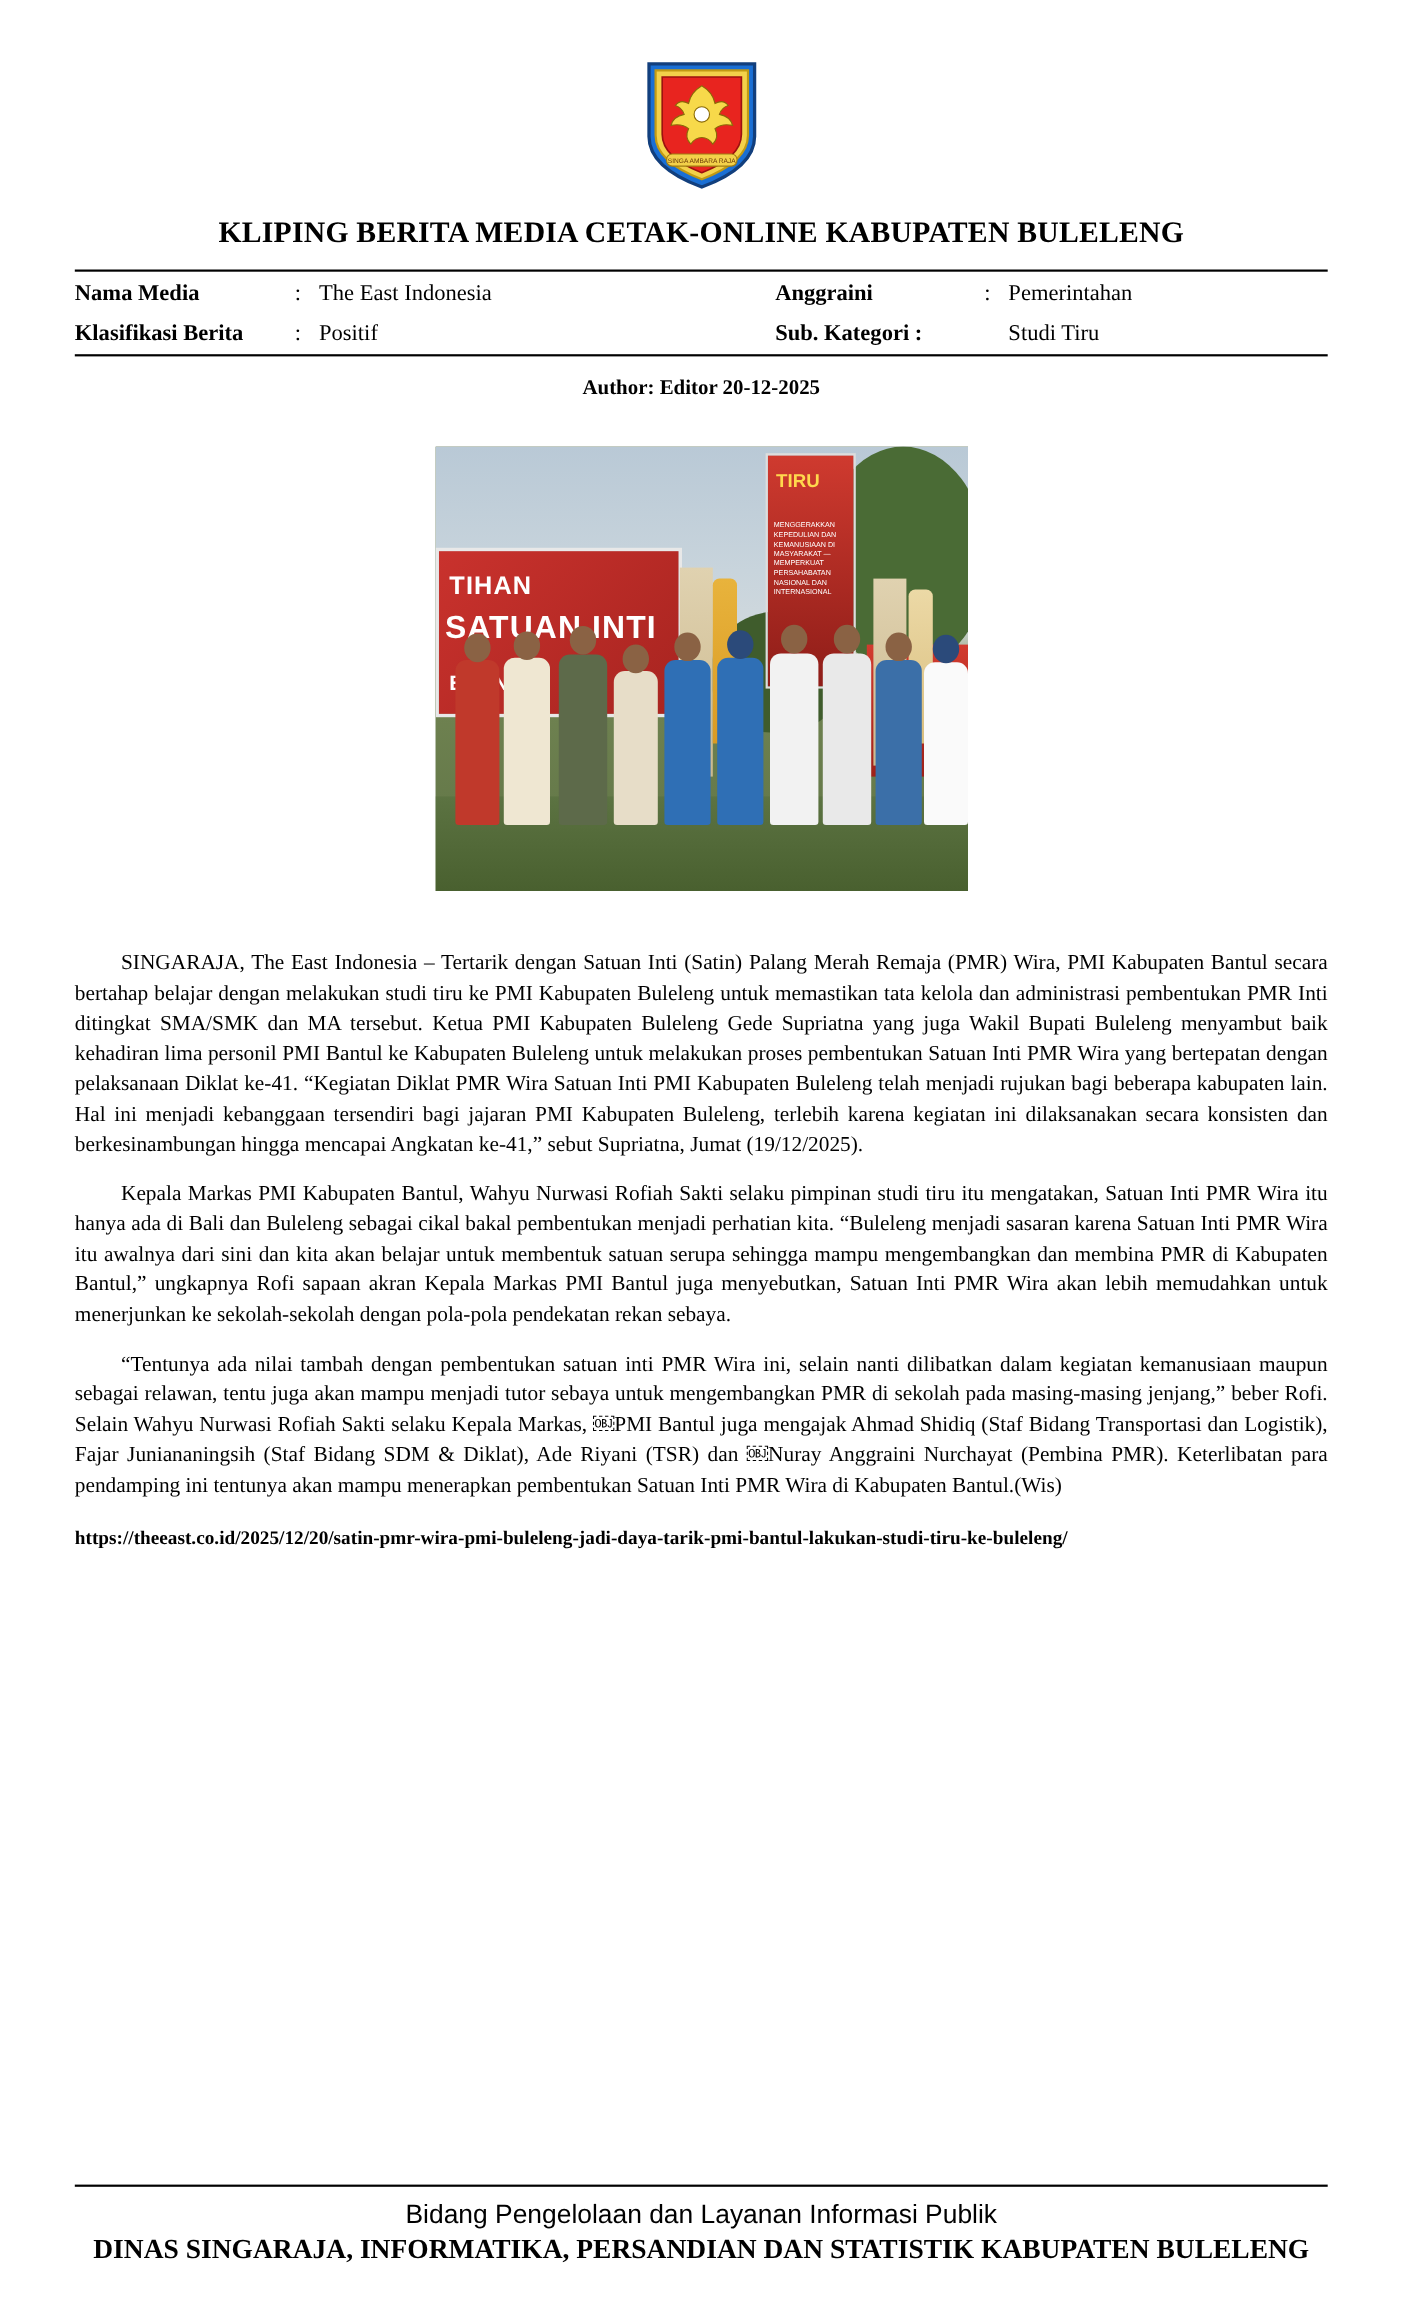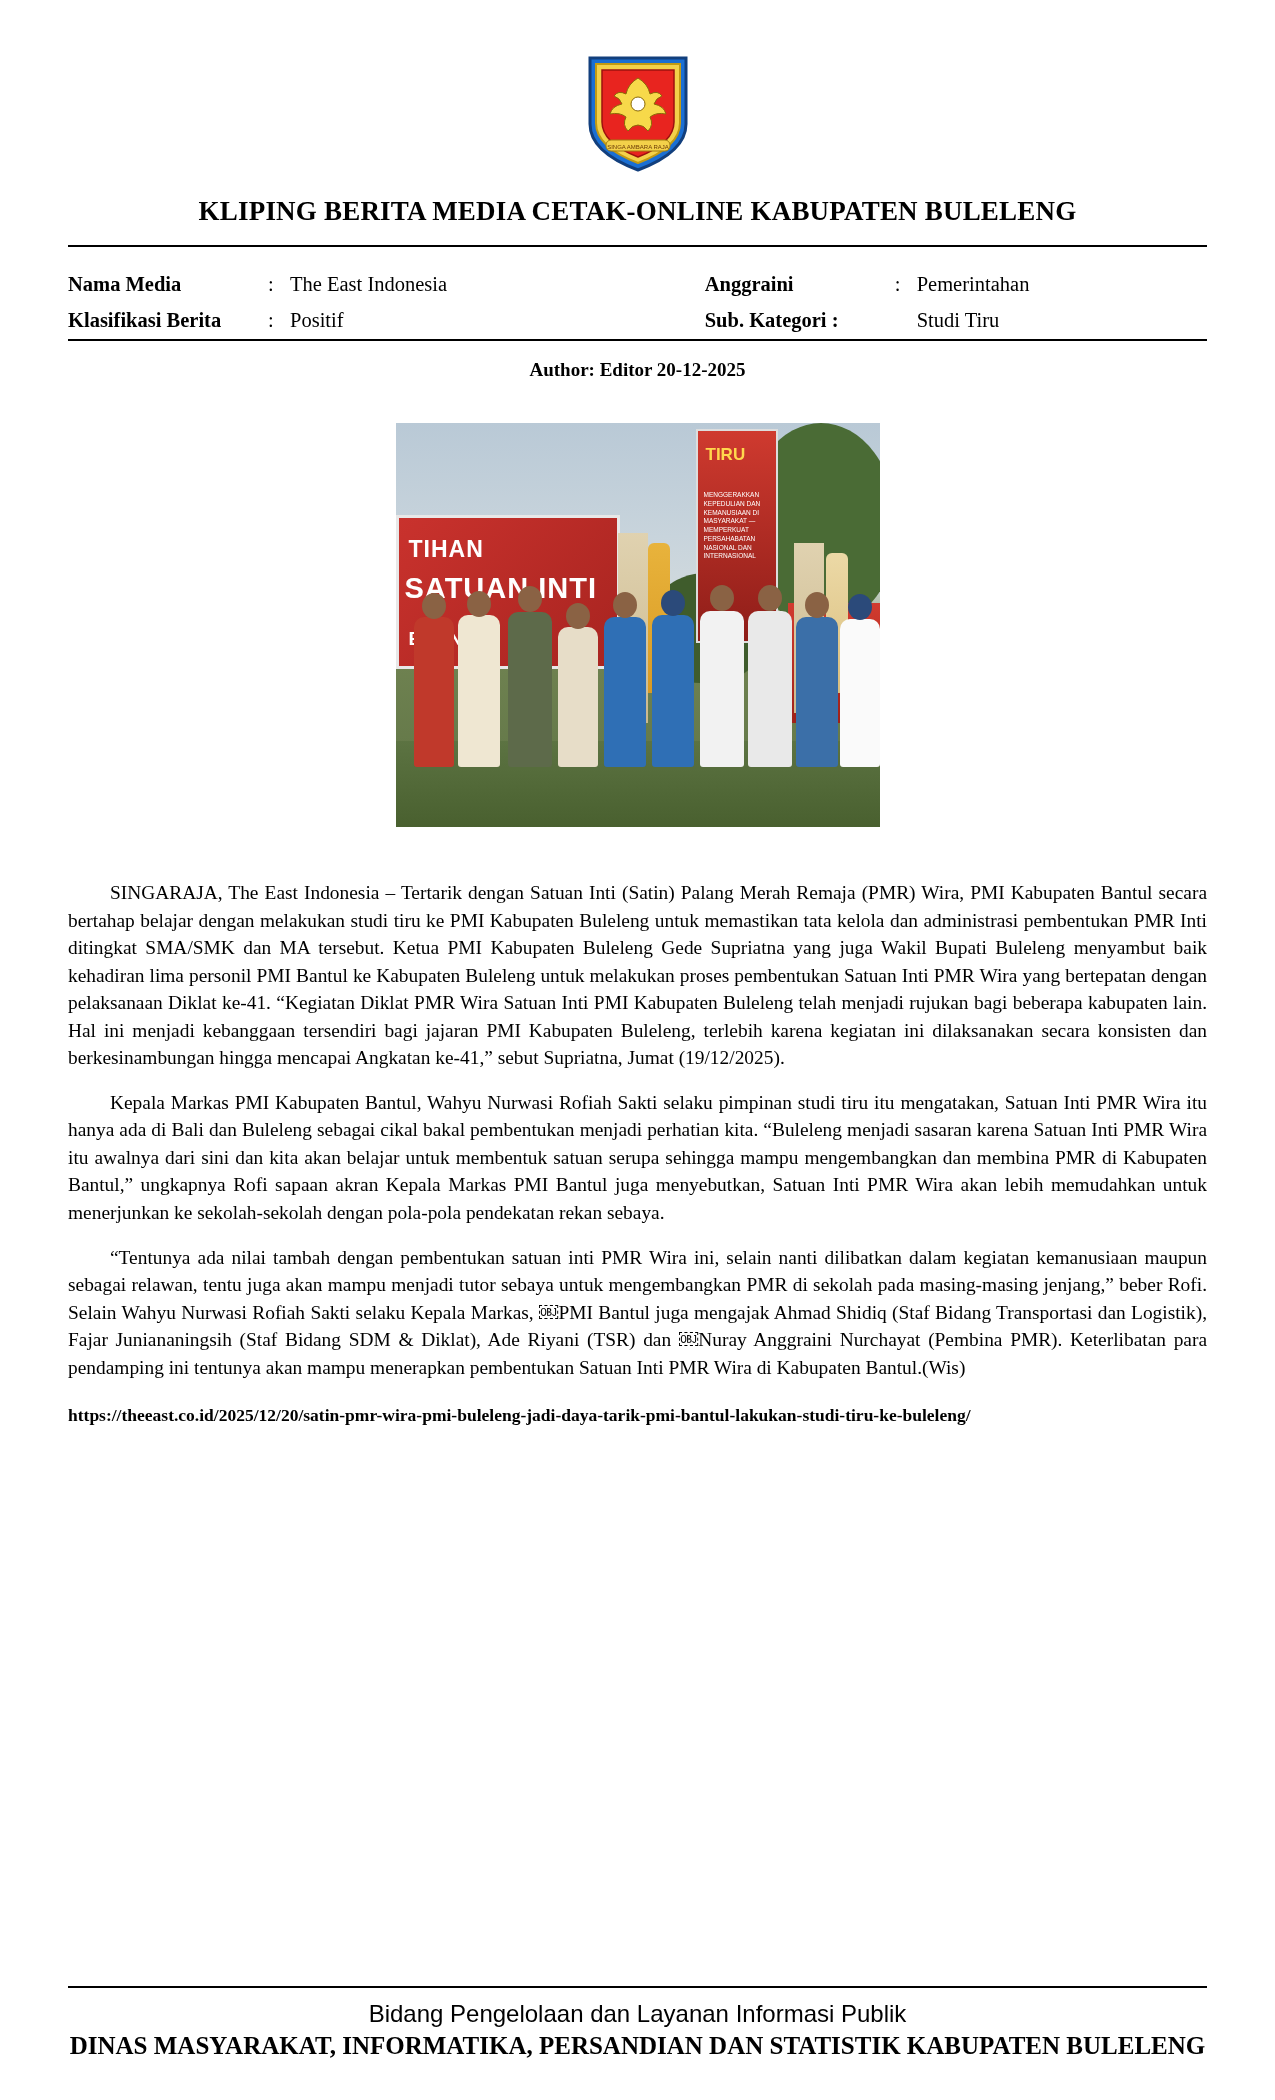--- a/index.html
+++ b/index.html
@@ -62,21 +62,21 @@
   }
   .meta td {
     padding: 6px 0 7px 0;
     vertical-align: baseline;
   }
   .meta .lbl { font-weight: bold; width: 200px; }
   .meta .colon { width: 22px; }
   .meta .val { font-weight: normal; }
   .meta .lbl2 { font-weight: bold; width: 190px; padding-left: 10px;}
   .meta .colon2 { width: 22px; }
-  .meta tr.first td { padding-top: 26px; }
+  .meta tr.first td { padding-top: 9px; }
 
   
   .headline {
     text-align: center;
     font-weight: bold;
     font-size: 28px;
     line-height: 1.28;
     margin: 40px 60px 0 60px;
   }
   .author {
@@ -276,15 +276,15 @@
   <div class="body-text">
     <p>SINGARAJA, The East Indonesia – Tertarik dengan Satuan Inti (Satin) Palang Merah Remaja (PMR) Wira, PMI Kabupaten Bantul secara bertahap belajar dengan melakukan studi tiru ke PMI Kabupaten Buleleng untuk memastikan tata kelola dan administrasi pembentukan PMR Inti ditingkat SMA/SMK dan MA tersebut. Ketua PMI Kabupaten Buleleng Gede Supriatna yang juga Wakil Bupati Buleleng menyambut baik kehadiran lima personil PMI Bantul ke Kabupaten Buleleng untuk melakukan proses pembentukan Satuan Inti PMR Wira yang bertepatan dengan pelaksanaan Diklat ke-41. “Kegiatan Diklat PMR Wira Satuan Inti PMI Kabupaten Buleleng telah menjadi rujukan bagi beberapa kabupaten lain. Hal ini menjadi kebanggaan tersendiri bagi jajaran PMI Kabupaten Buleleng, terlebih karena kegiatan ini dilaksanakan secara konsisten dan berkesinambungan hingga mencapai Angkatan ke-41,” sebut Supriatna, Jumat (19/12/2025).</p>
     <p>Kepala Markas PMI Kabupaten Bantul, Wahyu Nurwasi Rofiah Sakti selaku pimpinan studi tiru itu mengatakan, Satuan Inti PMR Wira itu hanya ada di Bali dan Buleleng sebagai cikal bakal pembentukan menjadi perhatian kita. “Buleleng menjadi sasaran karena Satuan Inti PMR Wira itu awalnya dari sini dan kita akan belajar untuk membentuk satuan serupa sehingga mampu mengembangkan dan membina PMR di Kabupaten Bantul,” ungkapnya Rofi sapaan akran Kepala Markas PMI Bantul juga menyebutkan, Satuan Inti PMR Wira akan lebih memudahkan untuk menerjunkan ke sekolah-sekolah dengan pola-pola pendekatan rekan sebaya.</p>
     <p>“Tentunya ada nilai tambah dengan pembentukan satuan inti PMR Wira ini, selain nanti dilibatkan dalam kegiatan kemanusiaan maupun sebagai relawan, tentu juga akan mampu menjadi tutor sebaya untuk mengembangkan PMR di sekolah pada masing-masing jenjang,” beber Rofi. Selain Wahyu Nurwasi Rofiah Sakti selaku Kepala Markas, ￼PMI Bantul juga mengajak Ahmad Shidiq (Staf Bidang Transportasi dan Logistik), Fajar Juniananingsih (Staf Bidang SDM &amp; Diklat), Ade Riyani (TSR) dan ￼Nuray Anggraini Nurchayat (Pembina PMR). Keterlibatan para pendamping ini tentunya akan mampu menerapkan pembentukan Satuan Inti PMR Wira di Kabupaten Bantul.(Wis)</p>
     <div class="source-link">https://theeast.co.id/2025/12/20/satin-pmr-wira-pmi-buleleng-jadi-daya-tarik-pmi-bantul-lakukan-studi-tiru-ke-buleleng/</div>
   </div>
 
   <div class="footer">
     <div class="footer-rule"></div>
     <div class="footer-line1">Bidang Pengelolaan dan Layanan Informasi Publik</div>
-    <div class="footer-line2">DINAS MASYARAKAT, INFORMATIKA, PERSANDIAN DAN STATISTIK KABUPATEN BULELENG</div>
+    <div class="footer-line2">DINAS SINGARAJA, INFORMATIKA, PERSANDIAN DAN STATISTIK KABUPATEN BULELENG</div>
   </div>
 </div>
 
 </body></html>

